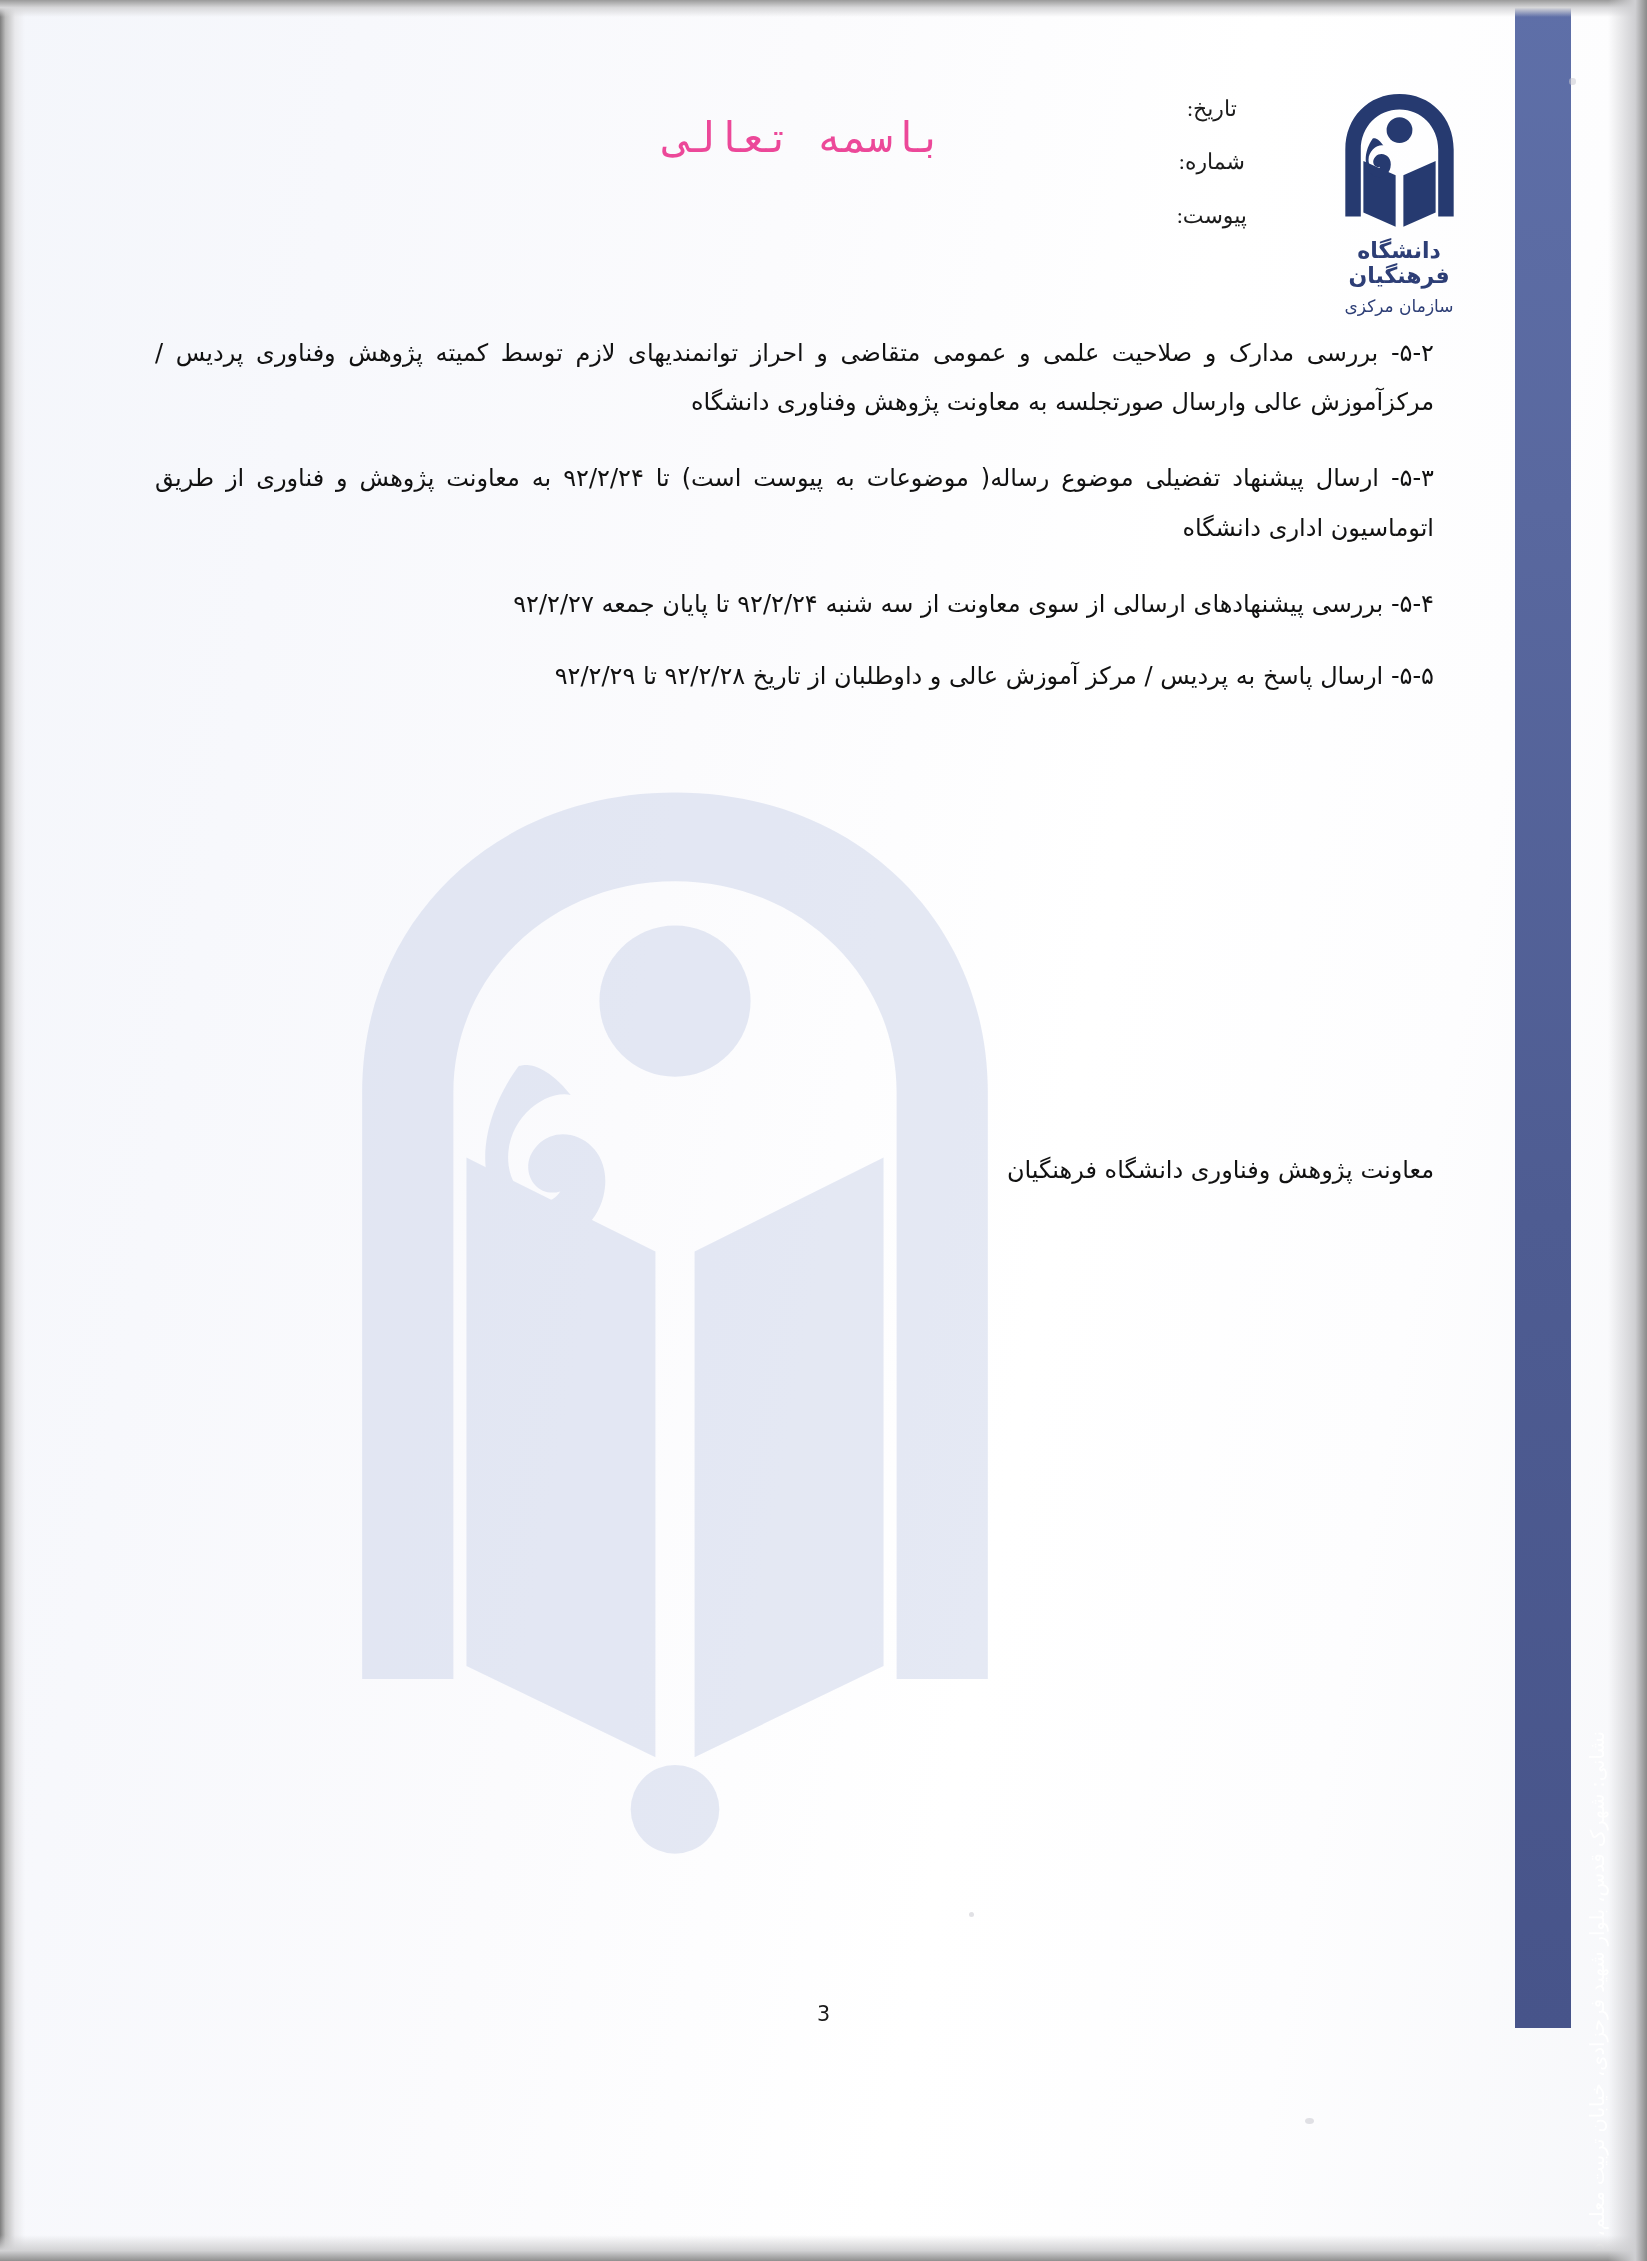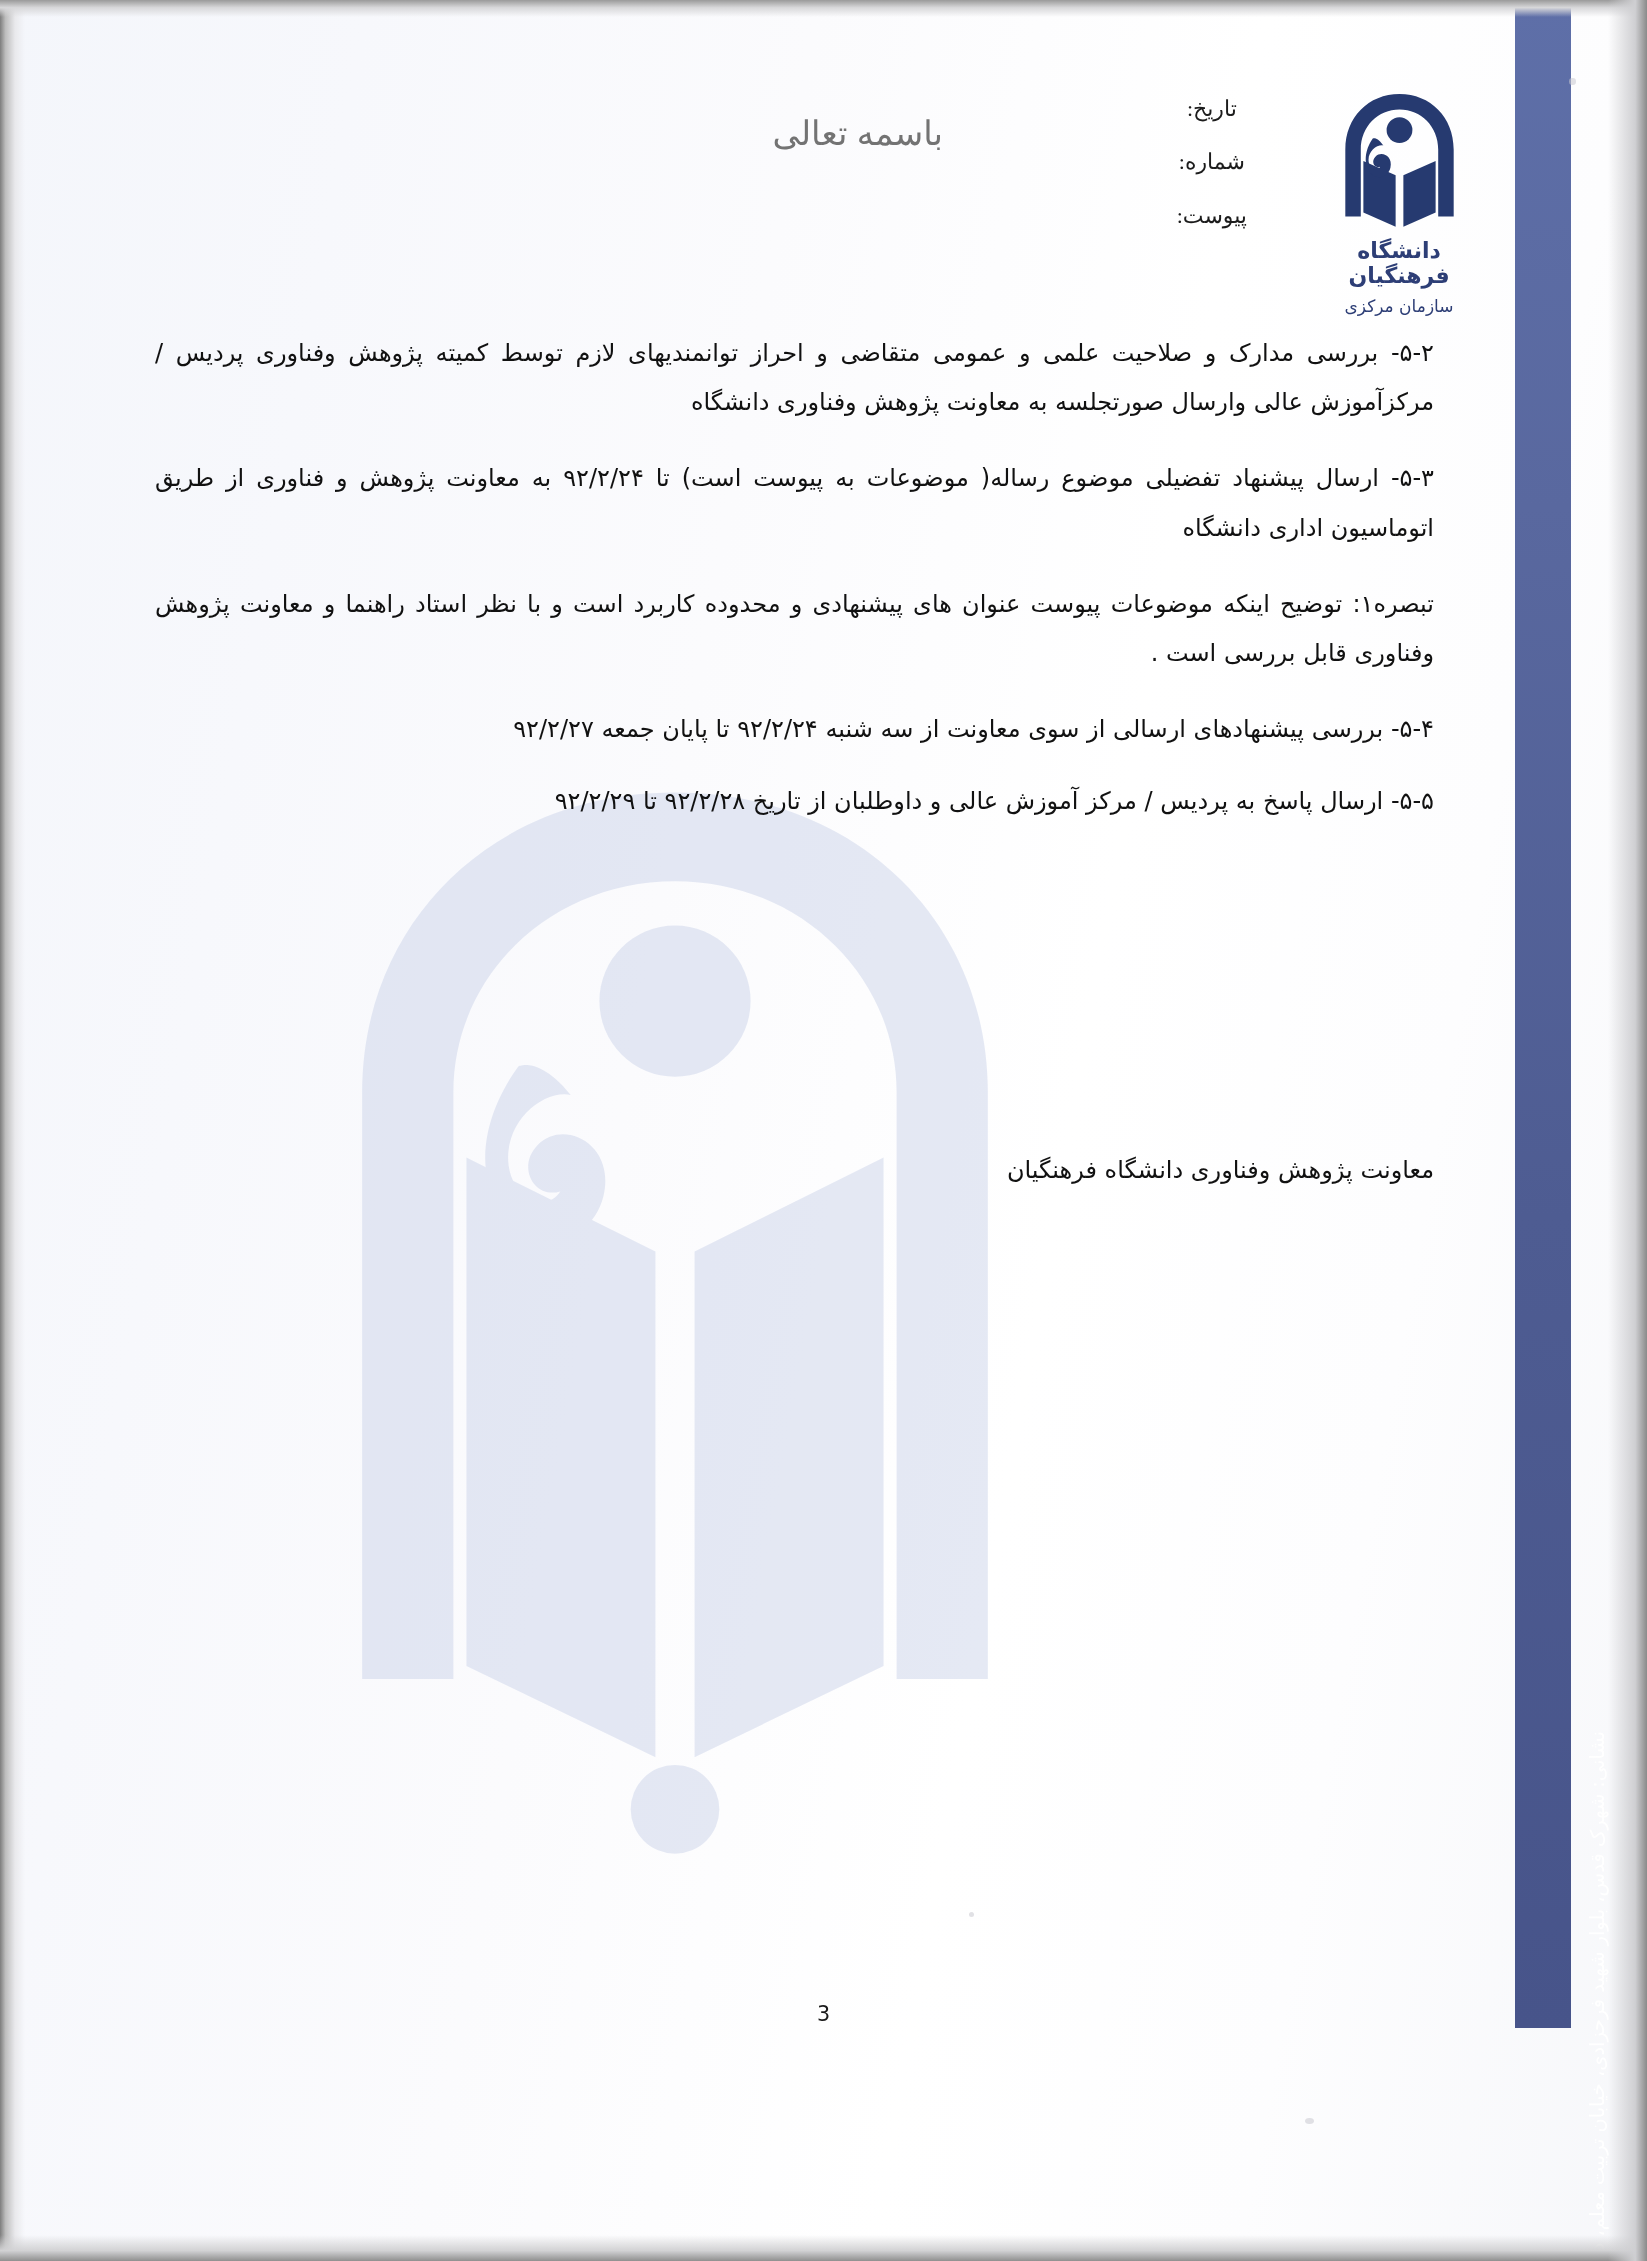--- a/index.html
+++ b/index.html
@@ -124,23 +124,23 @@
     font-size: 22px;
     line-height: 1.9;
     font-family: Liberation Serif, serif;
   }
   .fields div { margin-bottom: 11.6px; }
 
   .basmala {
     position: absolute;
     right: 704px;
     top: 113px;
-    color: #737373;
-    font-size: 34px;
-    font-family: Liberation Sans, sans-serif;
+    color: #ec4899;
+    font-size: 42px;
+    font-family: Liberation Mono, monospace;
   }
 
   
   .body-text {
     position: absolute;
     right: 213px;
     left: 155px;
     top: 329px;
     direction: rtl;
     text-align: justify;
@@ -215,21 +215,20 @@
     <div>تاریخ:</div>
     <div>شماره:</div>
     <div>پیوست:</div>
   </div>
 
   <div class="basmala">باسمه تعالی</div>
 
   <div class="body-text">
     <div class="para">۵-۲- بررسی مدارک و صلاحیت علمی و عمومی متقاضی و احراز توانمندیهای لازم توسط کمیته پژوهش وفناوری پردیس / مرکزآموزش عالی وارسال صورتجلسه به معاونت پژوهش وفناوری دانشگاه</div>
     <div class="para">۵-۳- ارسال پیشنهاد تفضیلی موضوع رساله( موضوعات به پیوست است)   تا ۹۲/۲/۲۴ به معاونت پژوهش و فناوری از طریق اتوماسیون اداری دانشگاه</div>
-    <div class="para">تبصره۱:  توضیح اینکه موضوعات پیوست عنوان های پیشنهادی  و محدوده کاربرد است و با نظر استاد راهنما و معاونت پژوهش وفناوری قابل بررسی است .</div>
     <div class="para tight">۵-۴- بررسی پیشنهادهای ارسالی از سوی معاونت از سه شنبه ۹۲/۲/۲۴ تا پایان جمعه ۹۲/۲/۲۷</div>
     <div class="para">۵-۵- ارسال پاسخ به پردیس / مرکز آموزش عالی  و داوطلبان از تاریخ ۹۲/۲/۲۸ تا ۹۲/۲/۲۹</div>
   </div>
 
   <div class="signature">معاونت پژوهش وفناوری دانشگاه فرهنگیان</div>
 
   <div class="page-number">3</div>
 
   <div class="speck" style="left:1569px; top:78px; width:6.5px; height:6.5px;"></div>
   <div class="speck" style="left:1305px; top:2118px; width:9px; height:5.8px;"></div>

